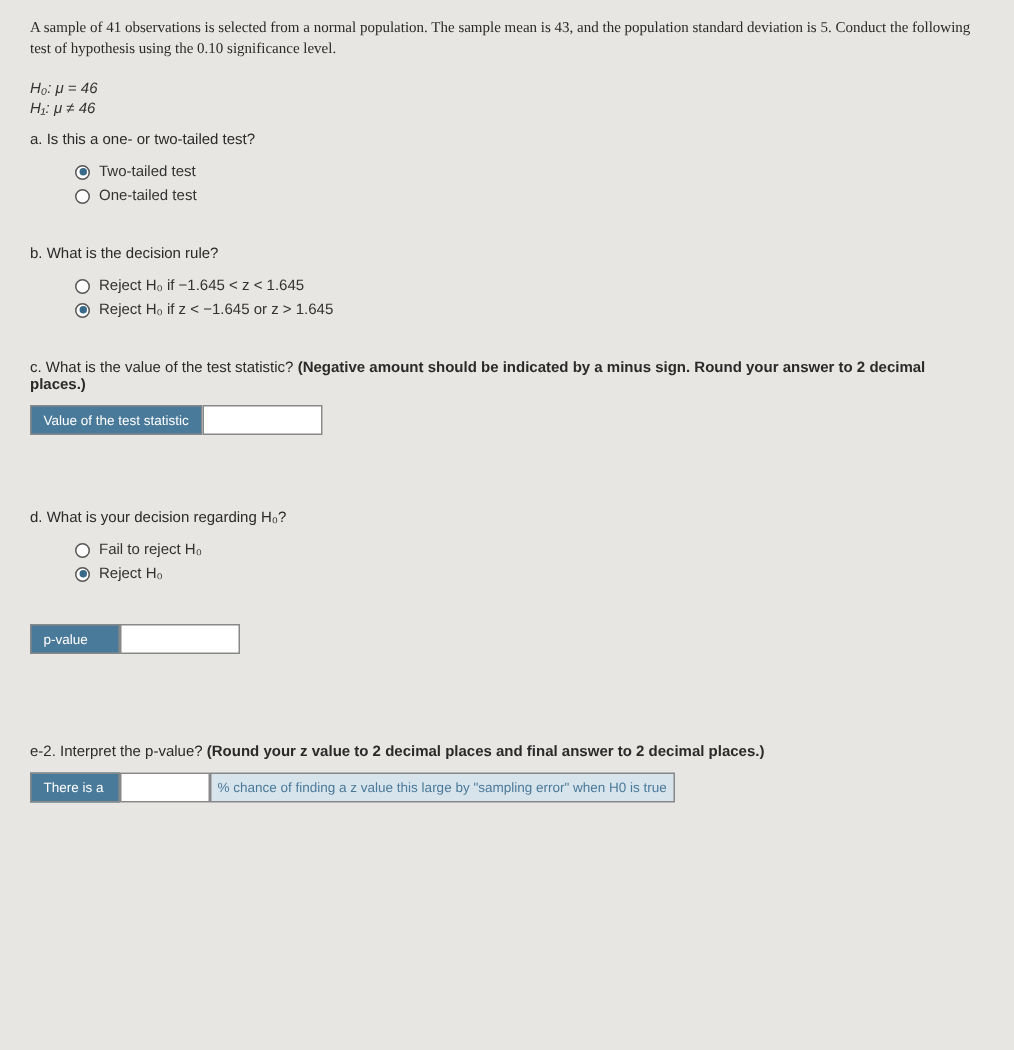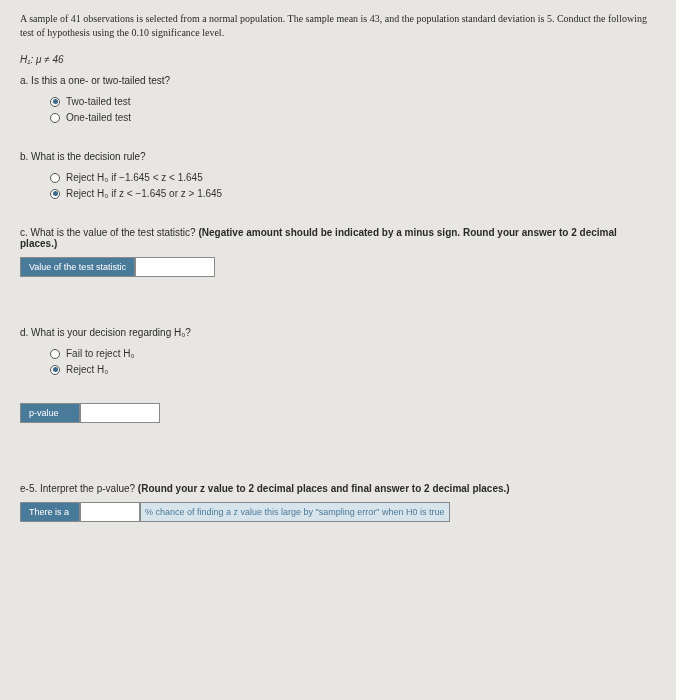--- a/index.html
+++ b/index.html
@@ -110,20 +110,21 @@
       padding: 4px 4px;
       border: 1px solid #888;
     }
   </style>
 </head>
 <body>
 
 <div class="intro">A sample of 41 observations is selected from a normal population. The sample mean is 43, and the population standard deviation is 5. Conduct the following test of hypothesis using the 0.10 significance level.</div>
 
 <div class="hypotheses">
+  <div>H₀: μ = 46</div>
   <div>H₁: μ ≠ 46</div>
 </div>
 
 <div class="question-block">
   <div class="question">a. Is this a one- or two-tailed test?</div>
   <div class="options">
     <div class="option">
       <span class="radio selected"></span>
       <span>Two-tailed test</span>
     </div>
@@ -174,20 +175,20 @@
 
 <div class="question-block" style="margin-bottom:60px;">
   <div class="input-row">
     <div class="label-cell" style="min-width:60px;">p-value</div>
     <div class="input-cell"><input type="text" style=""></div>
   </div>
 </div>
 
 <div class="question-block">
   <div class="instruction">
-    <span>e-5. Interpret the p-value? </span><strong>(Round your z value to 2 decimal places and final answer to 2 decimal places.)</strong>
+    <span>e-2. Interpret the p-value? </span><strong>(Round your z value to 2 decimal places and final answer to 2 decimal places.)</strong>
   </div>
   <div class="input-row">
     <div class="label-cell" style="min-width:60px;">There is a</div>
     <div class="input-cell" style="width:60px;"><input type="text" style=""></div>
     <div class="trail-text">% chance of finding a z value this large by "sampling error" when H0 is true</div>
   </div>
 </div>
 
 </body></html>

